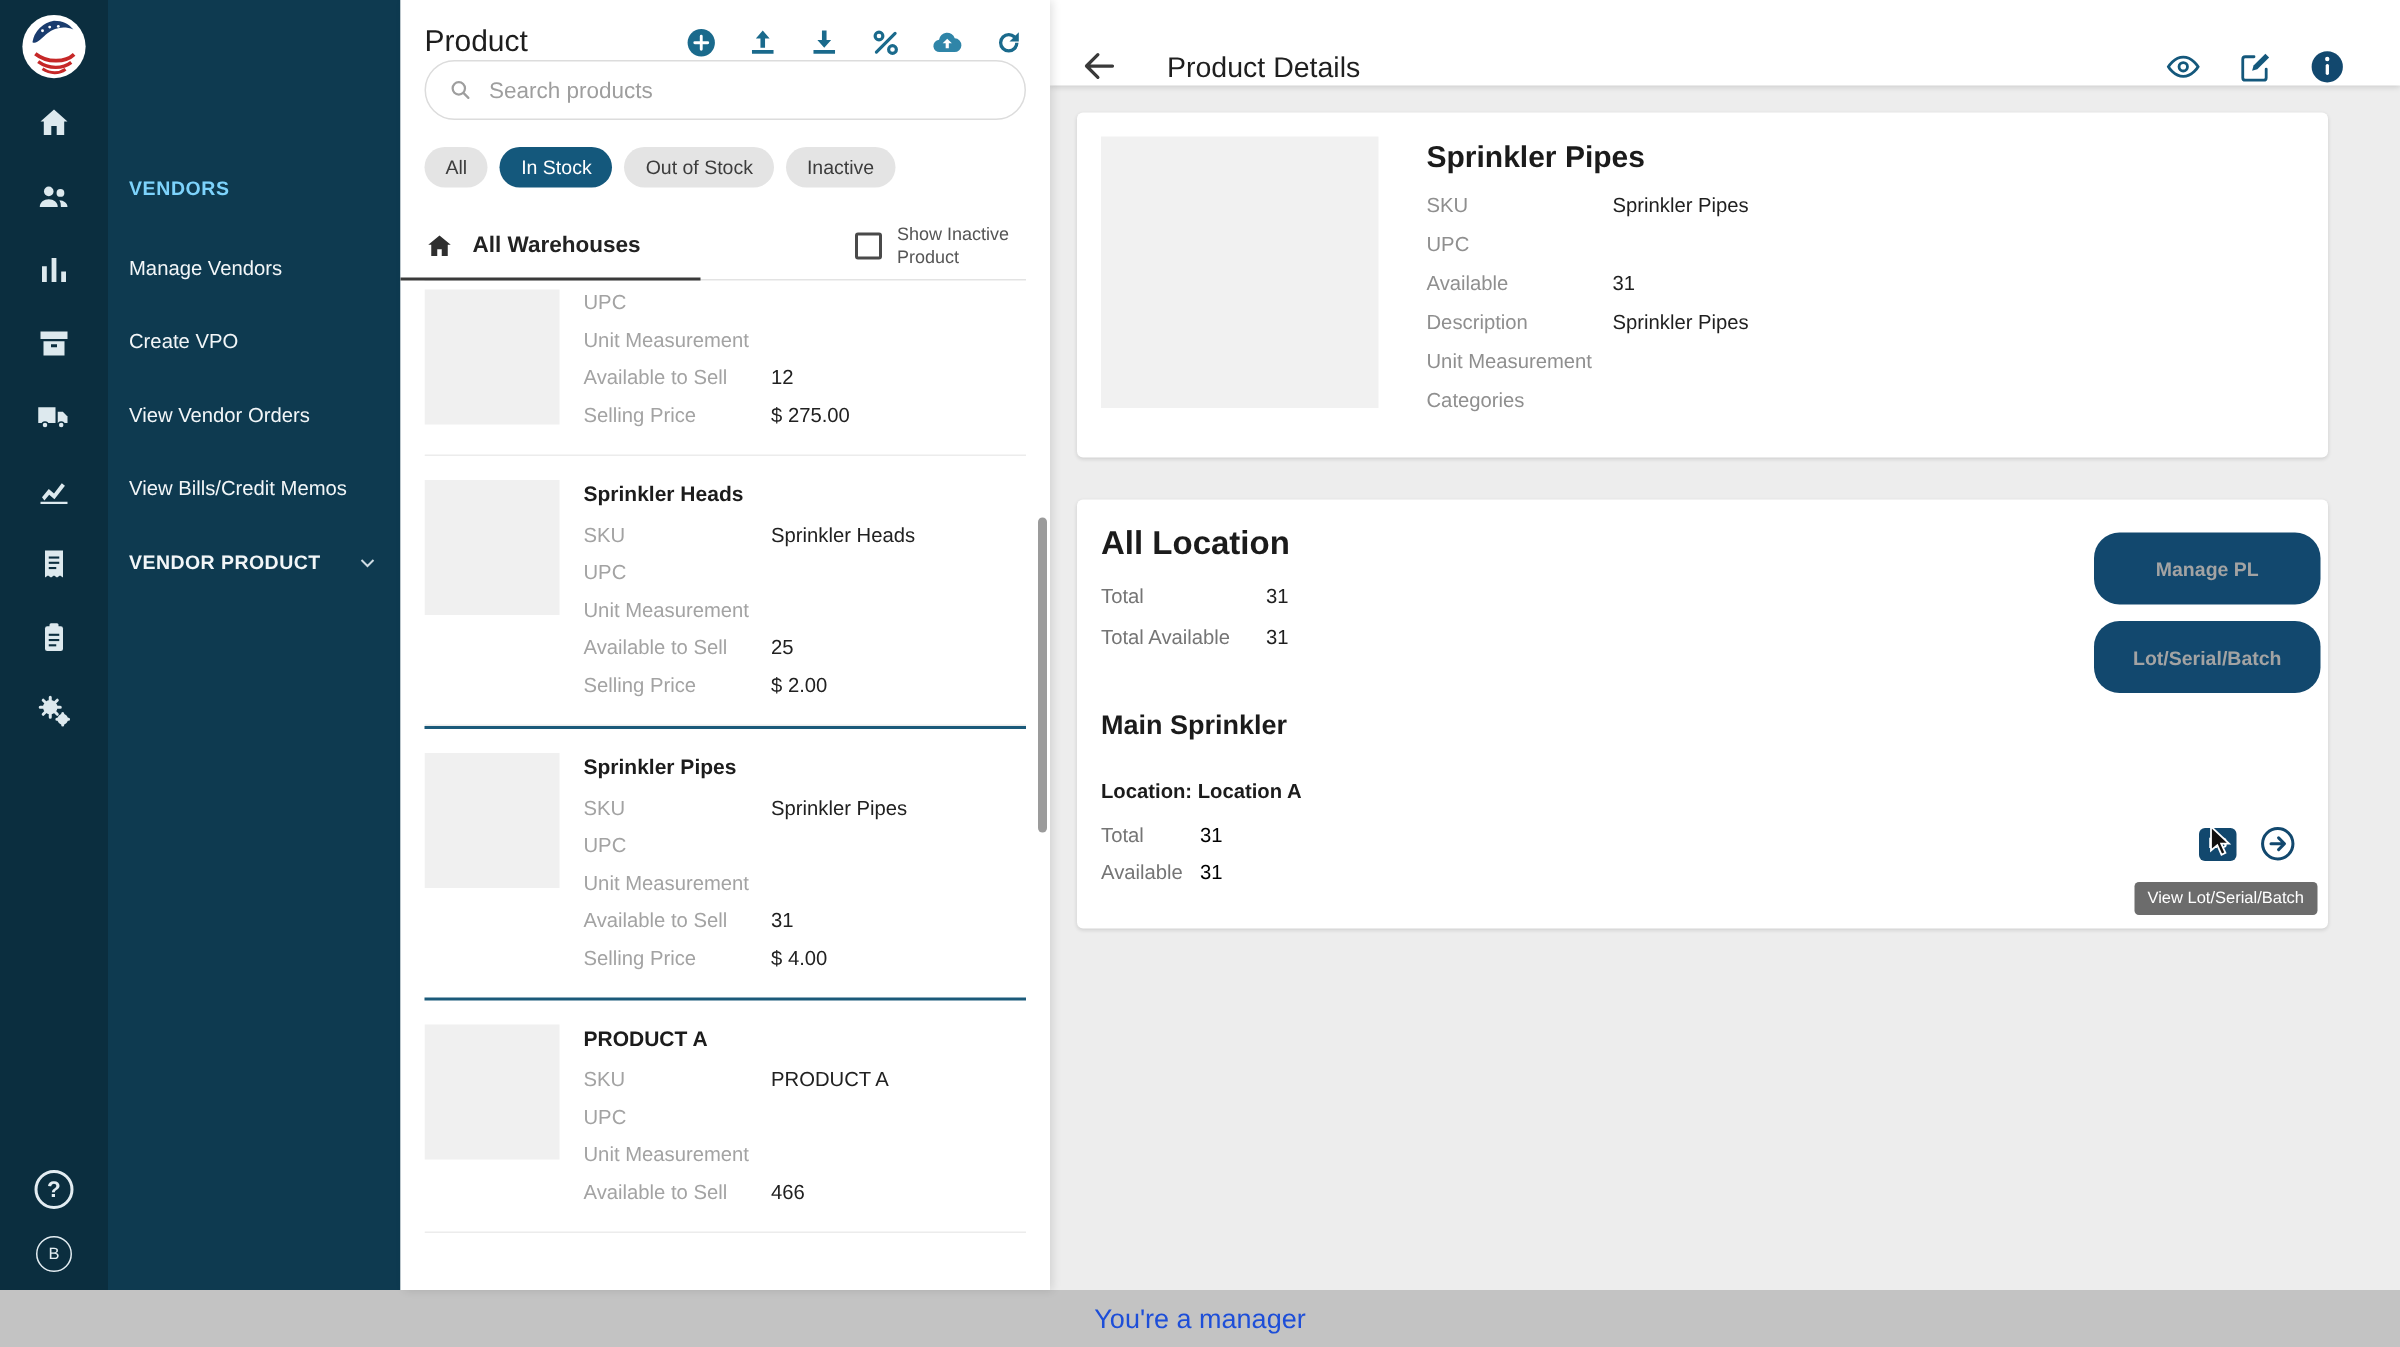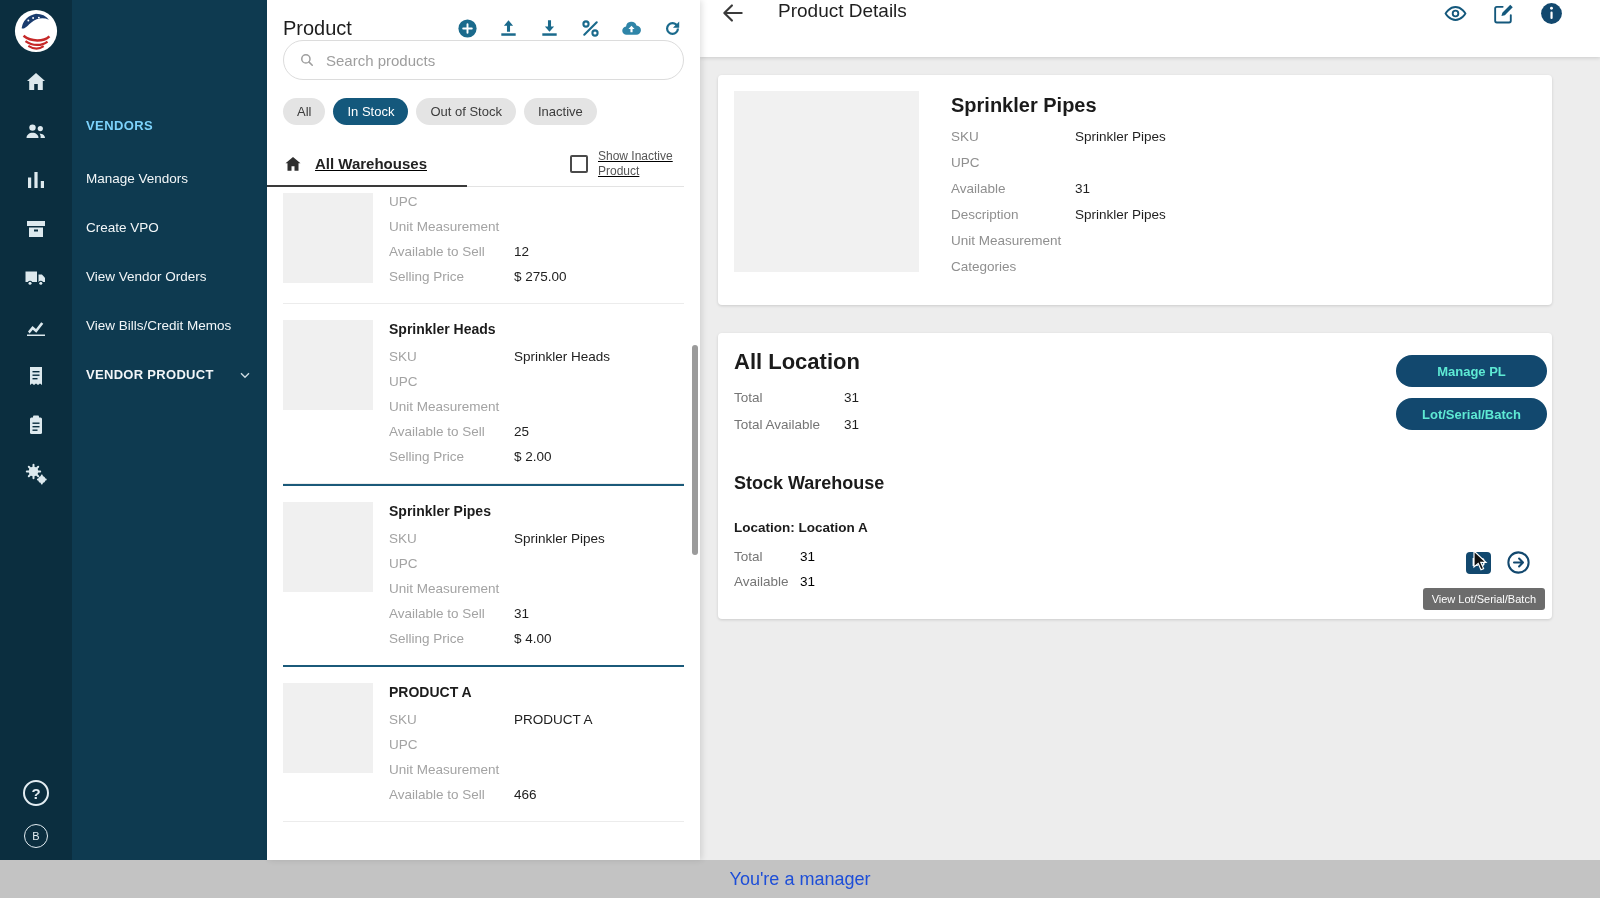--- a/index.html
+++ b/index.html
@@ -45,21 +45,21 @@
   .cat-select { margin-top:13px; height:42px; border:1px solid #c9c9c9; border-radius:8px;
     display:flex; align-items:center; padding:0 14px; gap:12px; cursor:pointer; background:#fff; }
   .cat-select .cat-label { font-size:15px; color:#2e2e2e; }
   .cat-select svg.grid { width:18px; height:18px; }
   .cat-select svg.chev { width:18px; height:18px; margin-left:auto; stroke:#555; stroke-width:2; fill:none; }
   .chips { display:flex; gap:8px; margin-top:18px; }
   .chip { height:27px; padding:0 14px; border-radius:14px; background:#e4e4e4; color:#3c3c3c;
     font-size:13px; display:flex; align-items:center; cursor:pointer; }
   .chip.active { background:#14587c; color:#fff; }
   .warehouse-row { margin-top:16px; height:46px; display:flex; align-items:center; position:relative;
-    border-bottom:1px solid #e3e3e3;text-decoration:underline; }
+    border-bottom:1px solid #e3e3e3; }
   .warehouse-row::after { content:''; position:absolute; left:-16px; bottom:-1px; width:200px;
     border-bottom:2px solid #3a3a3a; }
   .warehouse-row .wh-home { width:20px; height:20px; margin-right:12px; }
   .wh-label { font-size:15px; font-weight:bold; color:#222; }
   .checkbox { width:18px; height:18px; border:2px solid #4a4a4a; border-radius:2px; margin-left:auto;
     margin-right:10px; cursor:pointer; background:#fff; flex:none; }
   .show-inactive { font-size:12px; color:#555; width:86px; line-height:1.25; }
   .product-list { flex:1; overflow:hidden; position:relative; }
   .p-item { display:flex; gap:16px; padding:12px 0 14px; border-bottom:1px solid #ececec; cursor:pointer; }
   .p-item.clip-top { padding-top:2px; }
@@ -69,21 +69,21 @@
   .p-fields { flex:1; font-size:13.5px; }
   .p-name { font-weight:bold; font-size:14px; color:#1c1c1c; line-height:26px; margin-bottom:2px; }
   .p-row { display:flex; height:25px; align-items:center; }
   .p-lbl { width:125px; color:#a3a3a3; flex:none; }
   .p-val { color:#212121; }
   .pp-scroll-thumb { position:absolute; right:2px; top:345px; width:6px; height:210px;
     background:#9b9b9b; border-radius:3px; cursor:grab; }
 
   
   .details { flex:1; display:flex; flex-direction:column; background:#ededed; position:relative; }
-  .d-header { height:57px; background:#fff; display:flex; align-items:flex-start; padding:0 36px 0 20px;
+  .d-header { height:57px; background:#fff; display:flex; align-items:flex-end; padding:0 36px 0 20px;
     box-shadow:0 1px 4px rgba(0,0,0,.15); }
   .back-btn { width:26px; height:26px; cursor:pointer; }
   .back-btn svg { width:26px; height:26px; stroke:#3a3a3a; stroke-width:2; fill:none;
     stroke-linecap:round; stroke-linejoin:round; }
   .d-title { margin-left:32px; font-size:19px; color:#1f1f1f; font-weight:500; }
   .d-actions { margin-left:auto; display:flex; gap:22px; align-items:center; }
   .d-actions .act-btn { width:26px; height:26px; cursor:pointer; display:flex; align-items:center; justify-content:center; }
   .d-actions svg { width:25px; height:25px; }
   .d-content { padding:18px 48px 0 18px; }
   .card { background:#fff; border-radius:4px; box-shadow:0 1px 3px rgba(0,0,0,.14); }
@@ -92,21 +92,21 @@
   .d-info-title { font-size:20px; font-weight:bold; color:#1b1b1b; line-height:28px; margin-bottom:4px; }
   .d-row { display:flex; height:26px; align-items:center; font-size:13.5px; }
   .d-row .d-lbl { width:124px; color:#8f8f8f; flex:none; }
   .d-row .d-val { color:#1f1f1f; }
   .card-loc { margin-top:28px; padding:16px; min-height:286px; position:relative; }
   .loc-heading { font-size:22px; font-weight:bold; color:#1b1b1b; }
   .loc-row { display:flex; height:25px; align-items:center; font-size:13.5px; margin-top:2px; }
   .loc-row .l-lbl { width:110px; color:#757575; flex:none; }
   .loc-row .l-val { color:#1f1f1f; }
   .loc-buttons { position:absolute; top:22px; right:5px; display:flex; flex-direction:column; gap:11px; }
-  .navy-btn { width:151px; height:32px; border-radius:17px; background:#12486e; color:#5eead4; border:none;
+  .navy-btn { width:151px; height:48px; border-radius:17px; background:#12486e; color:#a3a3a3; border:none;
     font-size:13px; font-weight:bold; cursor:pointer; font-family:"Liberation Sans", sans-serif; }
   .wh-heading { font-size:18px; font-weight:bold; color:#1b1b1b; margin-top:36px; }
   .loc-block { margin-top:26px; }
   .loc-name { font-size:13.5px; font-weight:bold; color:#1b1b1b; height:24px; }
   .loc-row2 { display:flex; height:25px; align-items:center; font-size:13.5px; }
   .loc-row2 .l-lbl { width:66px; color:#757575; flex:none; }
   .ls-actions { position:absolute; right:20px; top:216px; display:flex; gap:14px; align-items:center; }
   .ls-btn { width:25px; height:22px; background:#12486e; color:#fff; border:none; border-radius:4px;
     font-size:10px; font-weight:bold; cursor:pointer; font-family:"Liberation Sans", sans-serif; }
   .arrow-circle-btn { width:27px; height:27px; cursor:pointer; }
@@ -473,21 +473,21 @@
         </div>
         <div class="loc-row">
           <span class="l-lbl">Total Available</span>
           <span class="l-val">31</span>
         </div>
         <div class="loc-buttons">
           <button class="navy-btn">Manage PL</button>
           <button class="navy-btn">Lot/Serial/Batch</button>
         </div>
 
-        <div class="wh-heading">Stock Warehouse</div>
+        <div class="wh-heading">Main Sprinkler</div>
 
         <div class="loc-block">
           <div class="loc-name">Location: Location A</div>
           <div class="loc-row2">
             <span class="l-lbl">Total</span>
             <span class="l-val">31</span>
           </div>
           <div class="loc-row2">
             <span class="l-lbl">Available</span>
             <span class="l-val">31</span>

